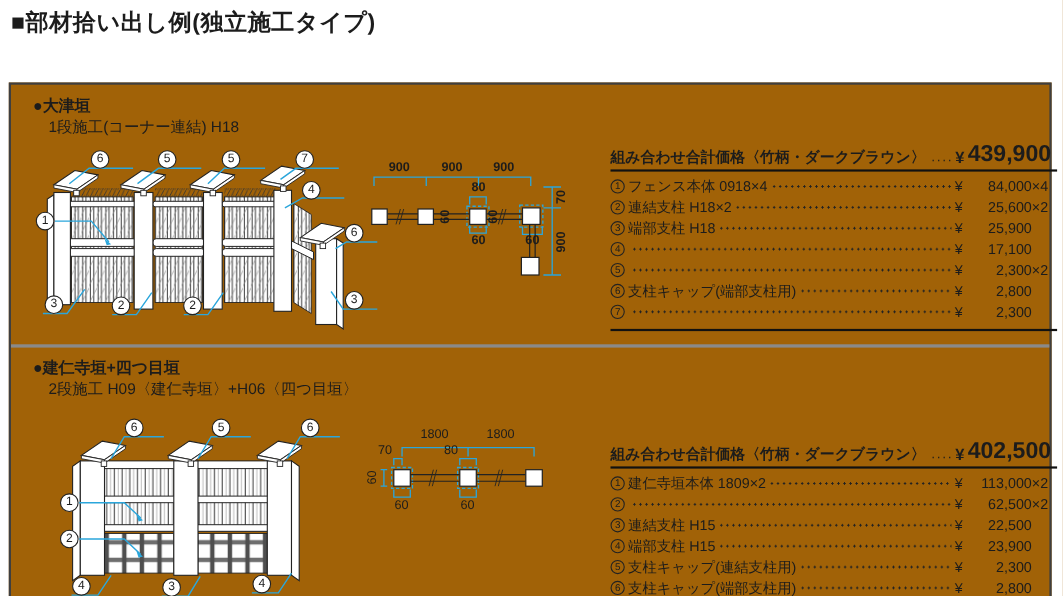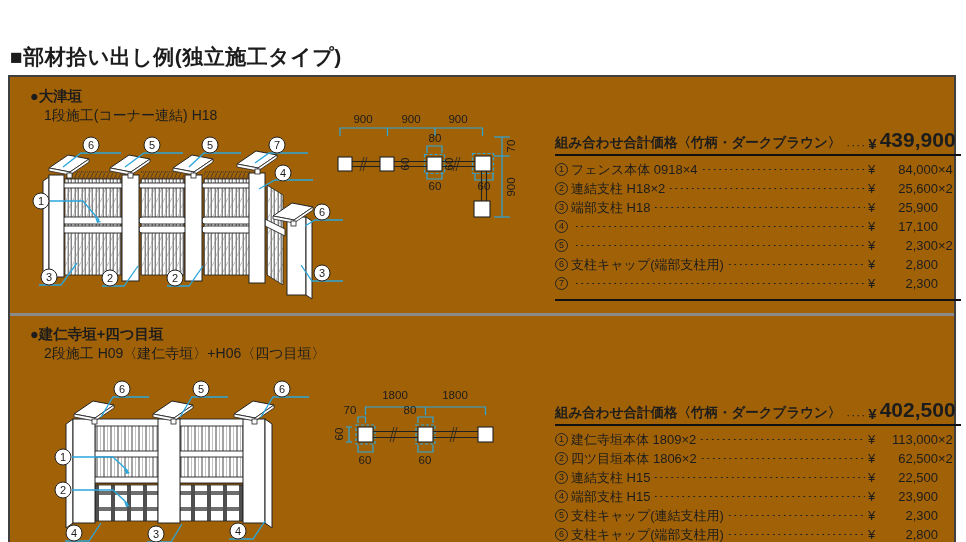--- a/index.html
+++ b/index.html
@@ -4,21 +4,21 @@
 <style>
   * { margin:0; padding:0; box-sizing:border-box; }
   body { background:#fff; }
   .page {
     position:relative; width:966px; height:542px; background:#fff;
     font-family:"Liberation Sans","DejaVu Sans",sans-serif; color:#1c1c1c;
     overflow:hidden;
   }
   .page-title {
     position:absolute; left:10px; top:6px;
-    font-size:21px; font-weight:bold; letter-spacing:.5px;margin-top:37px;
+    font-size:21px; font-weight:bold; letter-spacing:.5px;
   }
   .content-box {
     position:absolute; left:8px; top:40px; width:948px; height:483px;
     border:2px solid #3f3f3f; background:#a16207;margin-top:35px;
   }
   .sec-heading { position:absolute; font-size:14.5px; font-weight:600; white-space:nowrap; }
   .sec-sub     { position:absolute; font-size:14px; white-space:nowrap; }
   .section-divider { position:absolute; left:0; width:100%; height:3px; background:#8a8a8a; }
 
   .diagram { position:absolute; }
@@ -153,21 +153,21 @@
       <span class="callout" style="left:252px;top:12px;">7</span>
       <span class="callout" style="left:258px;top:40px;">4</span>
       <span class="callout" style="left:297px;top:79px;">6</span>
       <span class="callout" style="left:16px;top:68px;">1</span>
       <span class="callout" style="left:24px;top:144px;">3</span>
       <span class="callout" style="left:85px;top:145px;">2</span>
       <span class="callout" style="left:150px;top:145px;">2</span>
       <span class="callout" style="left:297px;top:140px;">3</span>
     </div>
 
-    <div class="diagram" style="left:320px;top:32px;width:215px;height:115px;">
+    <div class="diagram" style="left:320px;top:65px;width:215px;height:115px;font-weight:bold;">
       <svg width="215" height="115" viewBox="0 0 215 115">
 
         <g fill="none" stroke="#2BA6DB" stroke-width="1.2">
           <polyline points="10,27 10,19 152.5,19 152.5,27"></polyline>
           <line x1="57.5" y1="19" x2="57.5" y2="27"></line>
           <line x1="105" y1="19" x2="105" y2="27"></line>
           <polyline points="97,44 97,37 112,37 112,44"></polyline>
           <rect x="94.5" y="45.5" width="20" height="19" stroke-dasharray="3,2"></rect>
           <polyline points="97,63 97,70 112,70 112,63"></polyline>
           <polyline points="145,64 145,71 163,71 163,64"></polyline>
@@ -392,21 +392,20 @@
         <div class="p-row">
           <span class="ccirc">1</span>
           <span class="p-label">建仁寺垣本体 1809×2</span>
           <span class="p-dots"></span>
           <span class="p-yen">¥</span>
           <span class="p-amt">113,000</span>
           <span class="p-mult">×2</span>
         </div>
         <div class="p-row">
           <span class="ccirc">2</span>
-          <span class="p-label">四ツ目垣本体 1806×2</span>
           <span class="p-dots"></span>
           <span class="p-yen">¥</span>
           <span class="p-amt">62,500</span>
           <span class="p-mult">×2</span>
         </div>
         <div class="p-row">
           <span class="ccirc">3</span>
           <span class="p-label">連結支柱 H15</span>
           <span class="p-dots"></span>
           <span class="p-yen">¥</span>

